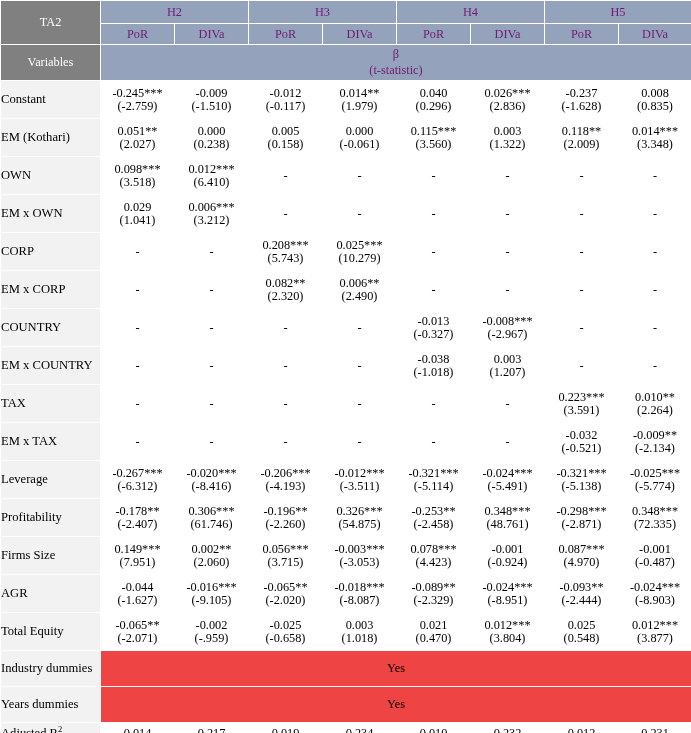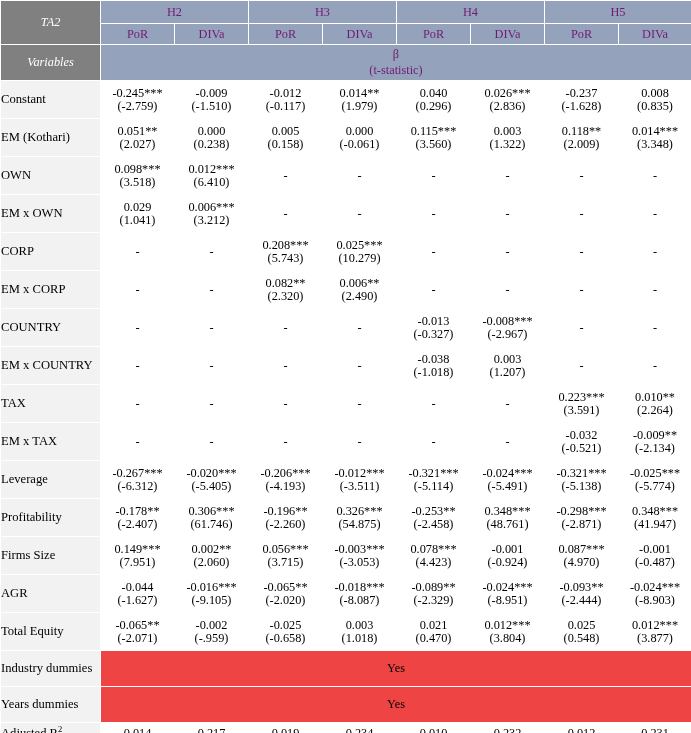--- a/index.html
+++ b/index.html
@@ -34,21 +34,20 @@
     vertical-align: middle;
     font-weight: normal;
   }
   
   .hdr-dark {
     background: #808080;
     color: #ffffff;
     font-weight: bold;
     text-align: center;
     border: 1px solid #ffffff;
-    font-style: italic;
   }
   .hdr-blue {
     background: #94a3bb;
     color: #701a75;
     font-weight: bold;
     text-align: center;
     border: 1px solid #ffffff;
   }
   .hdr-h {
     height: 23px;
@@ -443,21 +442,21 @@
           </td>
         </tr>
         <tr class="datarow">
           <td class="rowlab">Leverage</td>
           <td class="val">
             <span class="coef">-0.267***</span>
             <span class="tstat">(-6.312)</span>
           </td>
           <td class="val">
             <span class="coef">-0.020***</span>
-            <span class="tstat">(-5.405)</span>
+            <span class="tstat">(-8.416)</span>
           </td>
           <td class="val">
             <span class="coef">-0.206***</span>
             <span class="tstat">(-4.193)</span>
           </td>
           <td class="val">
             <span class="coef">-0.012***</span>
             <span class="tstat">(-3.511)</span>
           </td>
           <td class="val">
@@ -502,21 +501,21 @@
           <td class="val">
             <span class="coef">0.348***</span>
             <span class="tstat">(48.761)</span>
           </td>
           <td class="val">
             <span class="coef">-0.298***</span>
             <span class="tstat">(-2.871)</span>
           </td>
           <td class="val">
             <span class="coef">0.348***</span>
-            <span class="tstat">(41.947)</span>
+            <span class="tstat">(72.335)</span>
           </td>
         </tr>
         <tr class="datarow">
           <td class="rowlab">Firms Size</td>
           <td class="val">
             <span class="coef">0.149***</span>
             <span class="tstat">(7.951)</span>
           </td>
           <td class="val">
             <span class="coef">0.002**</span>

